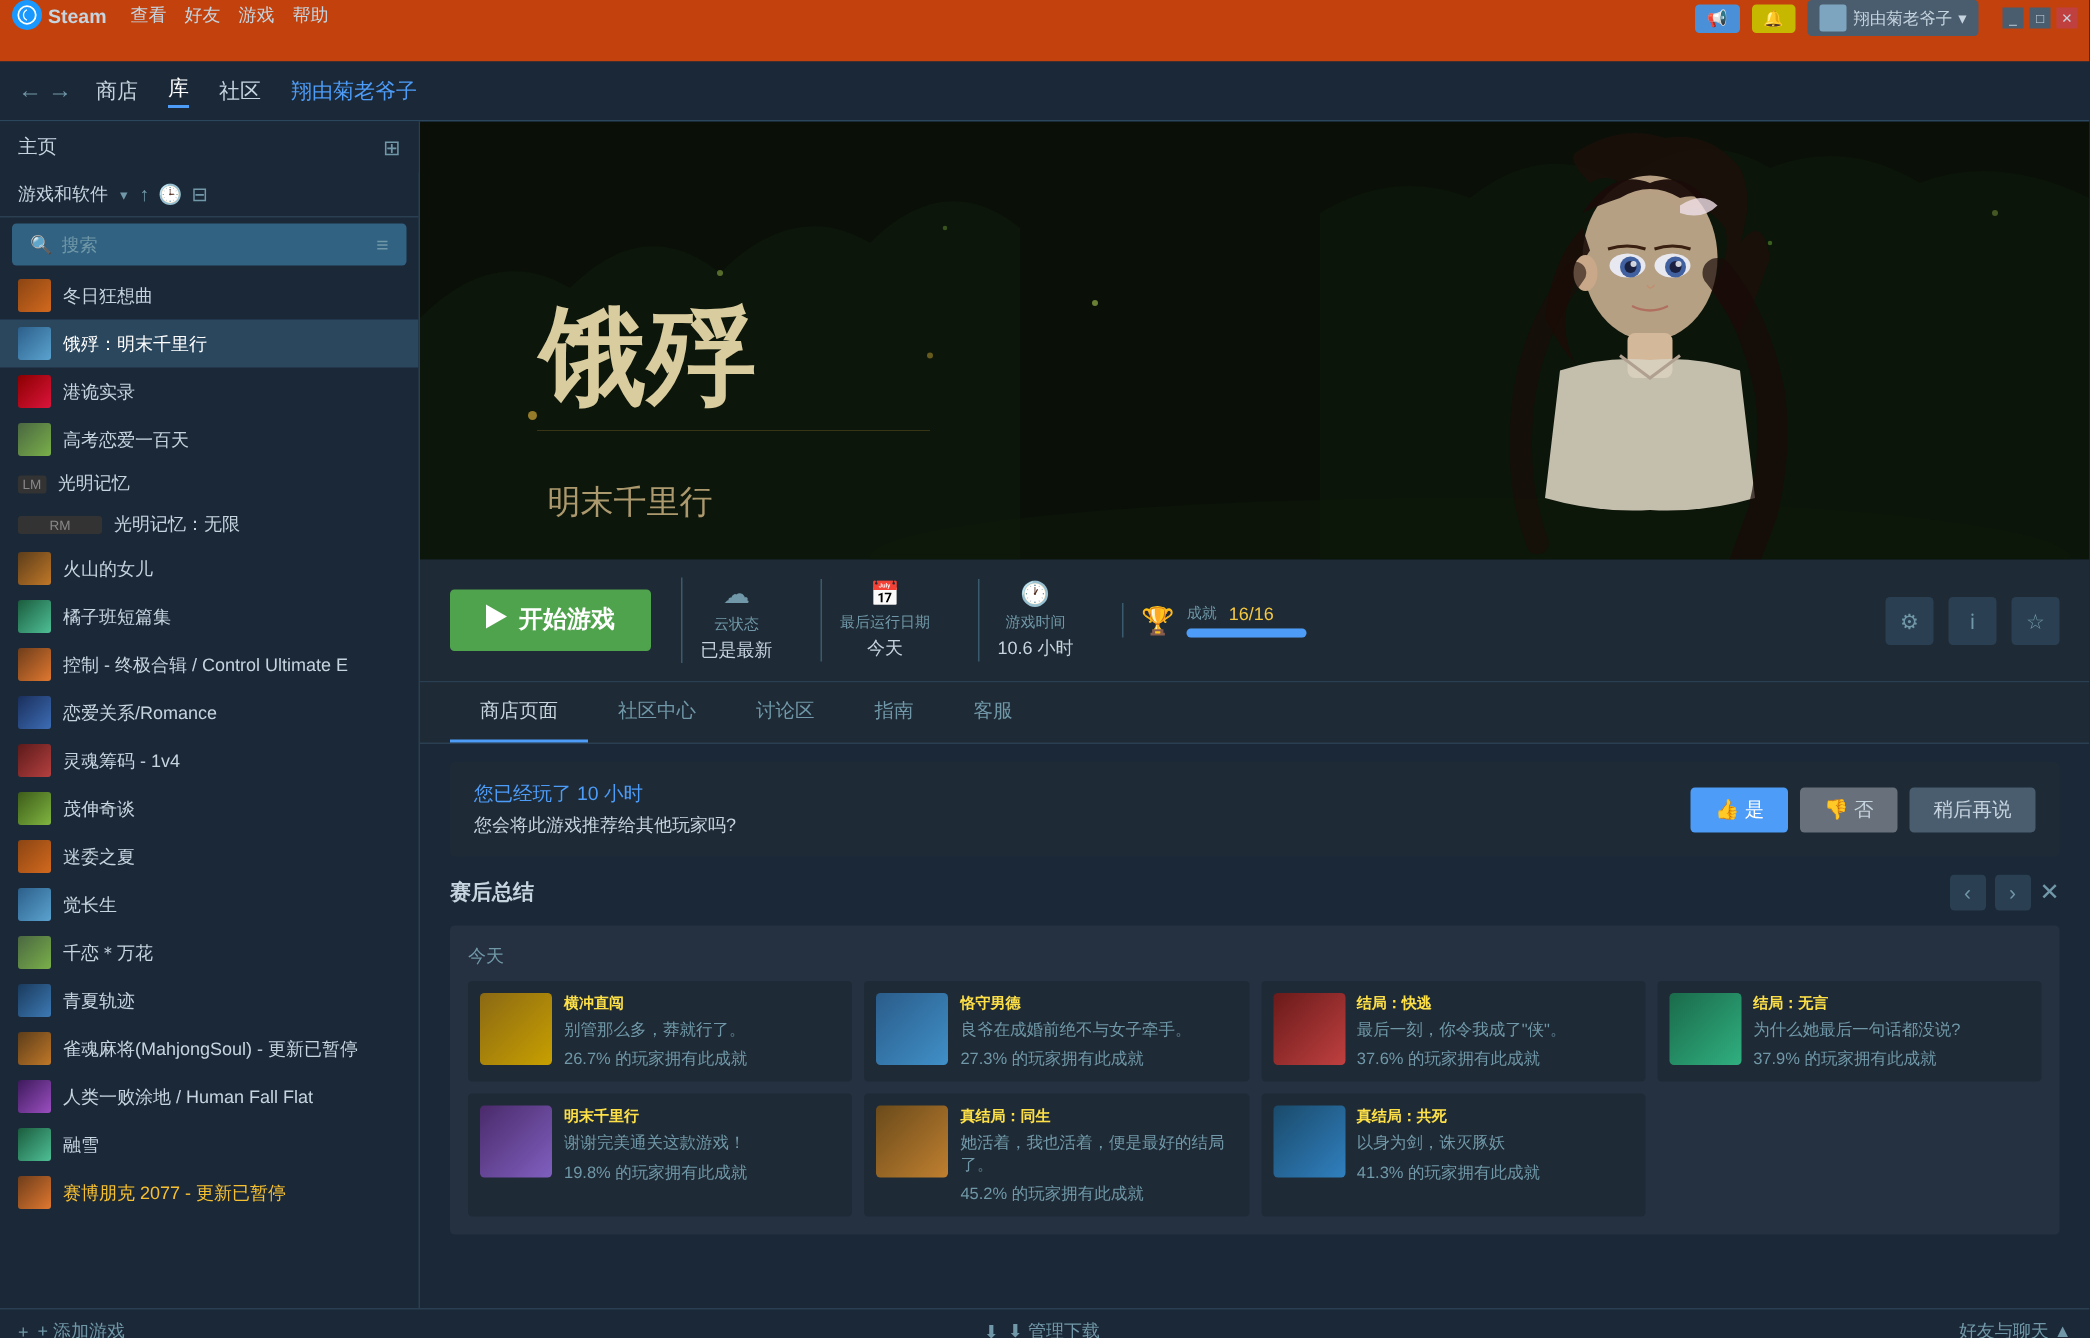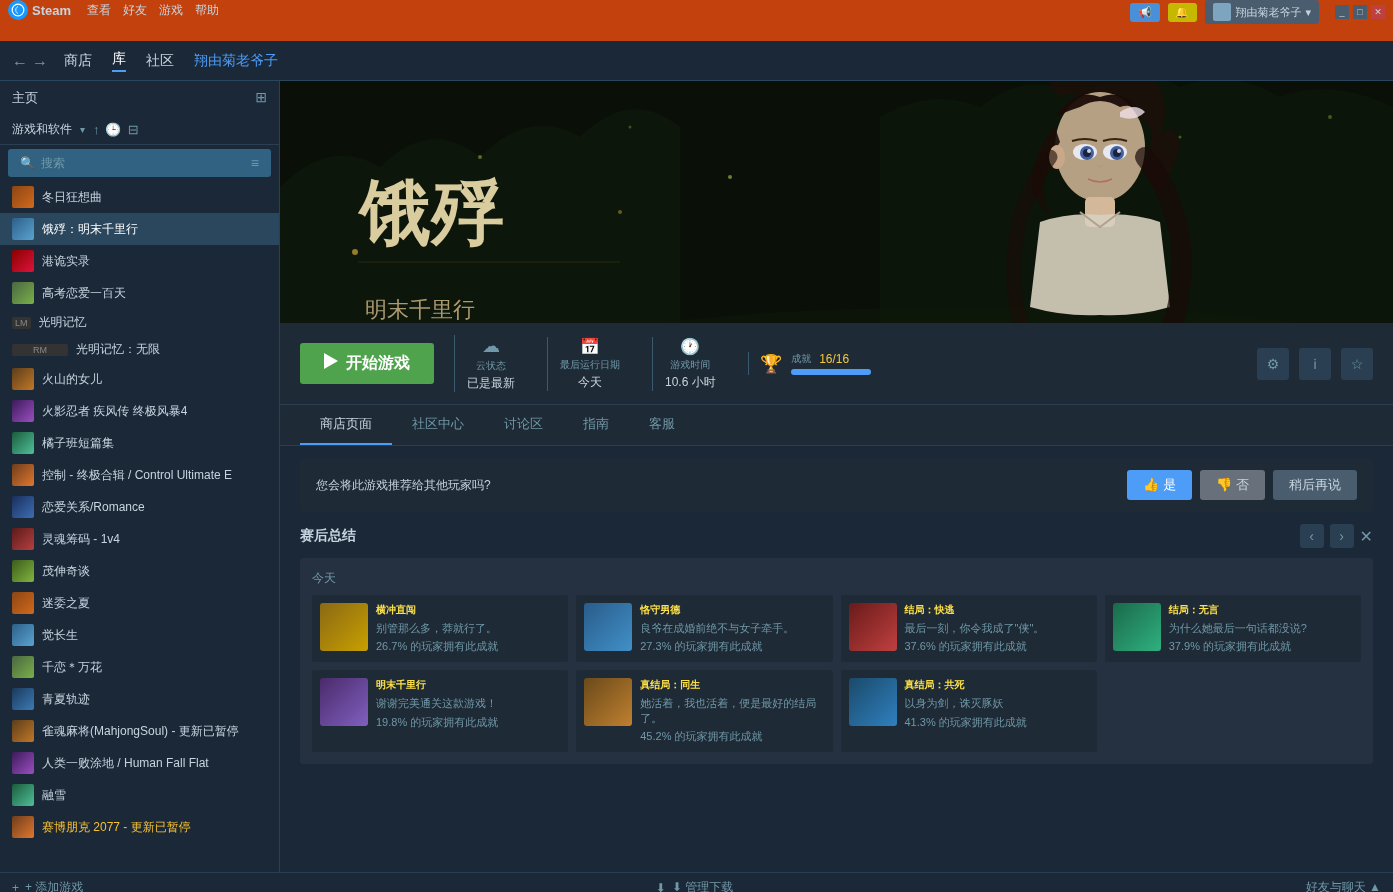--- a/index.html
+++ b/index.html
@@ -158,20 +158,21 @@
     .sidebar {
       width: 280px;
       background: #1b2838;
       display: flex;
       flex-direction: column;
       border-right: 1px solid #2a3f51;
     }
     .sidebar-header {
       display: flex;
       justify-content: space-between;
+      align-items: center;
       padding: 8px 12px;
       background: #1b2838;
     }
     .sidebar-title {
       color: #c6d4df;
       font-size: 13px;
     }
     .sidebar-icons {
       display: flex;
       gap: 8px;
@@ -262,21 +263,21 @@
     
     .content-area {
       flex: 1;
       display: flex;
       flex-direction: column;
       overflow: hidden;
     }
 
     
     .hero-banner {
-      height: 242px;
+      height: 292px;
       background: linear-gradient(180deg, #0a0f14 0%, #1b2838 100%);
       position: relative;
       overflow: hidden;
       flex-shrink: 0;
     }
 
     
     .game-action-bar {
       display: flex;
       align-items: center;
@@ -674,24 +675,20 @@
         <div style="display:flex;align-items:center;gap:4px;">
           <span style="font-size:9px;color:#888;background:#333;padding:1px 21px;border-radius:2px;">RM</span>
         </div>
         <span class="game-name">光明记忆：无限</span>
       </div>
       <div class="game-item">
         <div class="game-thumb color6"></div>
         <span class="game-name">火山的女儿</span>
       </div>
       <div class="game-item">
-        <div class="game-thumb color7"></div>
-        <span class="game-name">火影忍者 疾风传 终极风暴4</span>
-      </div>
-      <div class="game-item">
         <div class="game-thumb color8"></div>
         <span class="game-name">橘子班短篇集</span>
       </div>
       <div class="game-item">
         <div class="game-thumb color9"></div>
         <span class="game-name">控制 - 终极合辑 / Control Ultimate E</span>
       </div>
       <div class="game-item">
         <div class="game-thumb color10"></div>
         <span class="game-name">恋爱关系/Romance</span>
@@ -856,20 +853,21 @@
     <div class="tab-bar">
       <div class="tab-item active">商店页面</div>
       <div class="tab-item">社区中心</div>
       <div class="tab-item">讨论区</div>
       <div class="tab-item">指南</div>
       <div class="tab-item">客服</div>
     </div>
 
     <div class="review-section">
       <div class="review-text">
+        <div class="review-played">您已经玩了 10 小时</div>
         <div class="review-question">您会将此游戏推荐给其他玩家吗?</div>
       </div>
       <div class="review-btns">
         <button class="review-btn yes">👍 是</button>
         <button class="review-btn no">👎 否</button>
         <button class="review-btn later">稍后再说</button>
       </div>
     </div>
 
     <div class="achievement-section">

